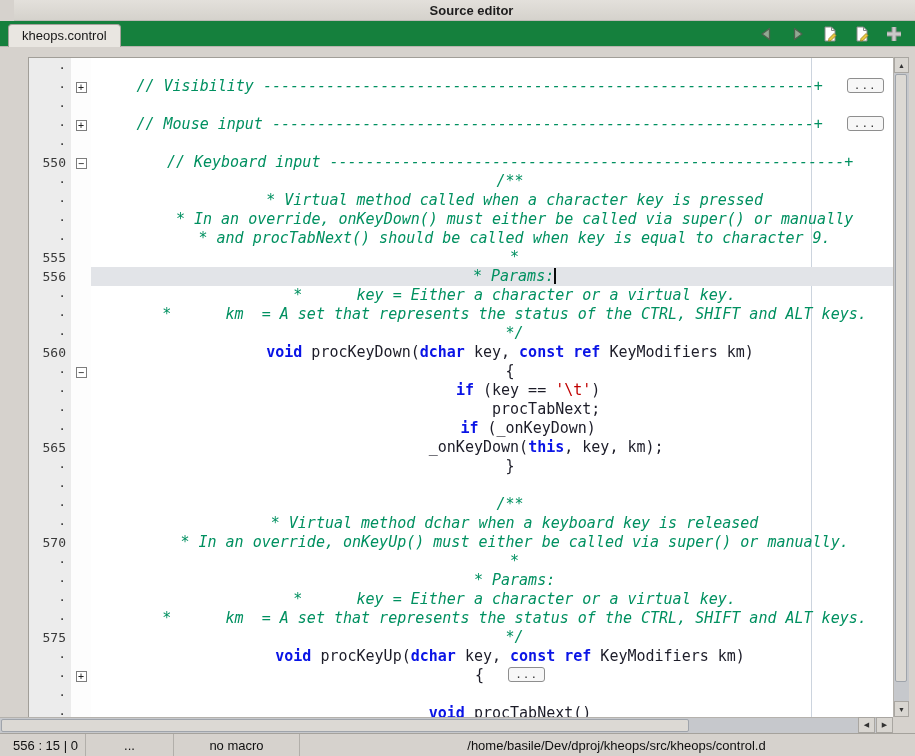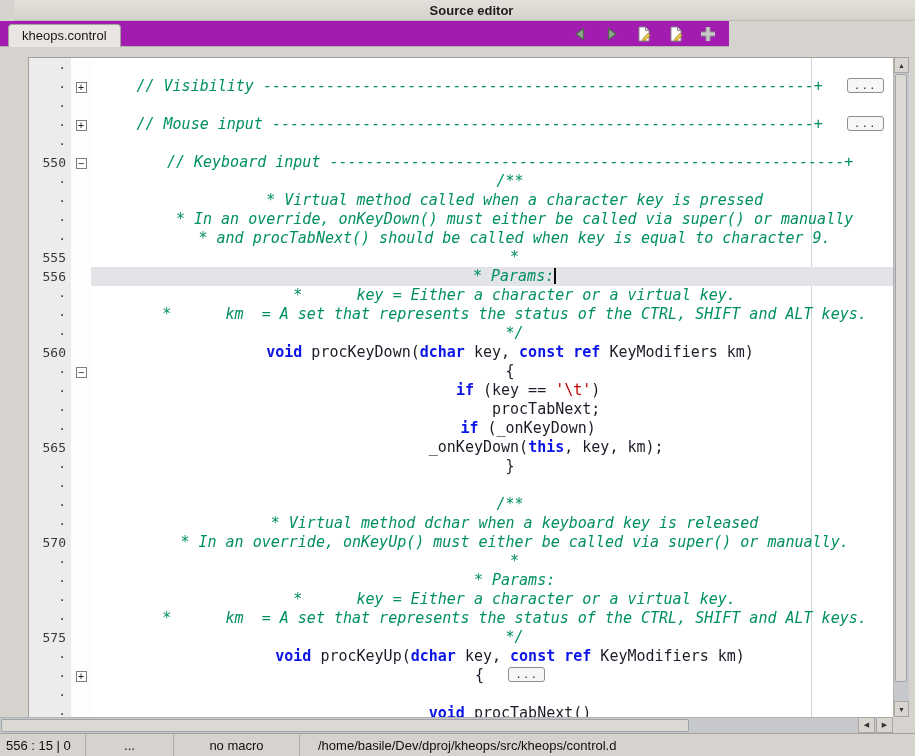--- a/index.html
+++ b/index.html
@@ -8,21 +8,21 @@
     background:#d6d2cd;
     font-family:"Liberation Sans",sans-serif;
   }
   
   .titlebar{position:absolute;left:14px;top:0;width:915px;height:20px;
     background:linear-gradient(#e3e0db,#d5d2cc);border-bottom:1px solid #bdbab5;
     display:flex;align-items:center;justify-content:center;}
   .title{font-size:13px;font-weight:700;color:#1d1d1d;}
   .closebtn{position:absolute;right:6px;top:1px;font-size:15px;font-weight:700;color:#b4261c;cursor:default;}
   
-  .tabbar{position:absolute;left:0;top:21px;width:729px;height:26px;background:#a21caf;
+  .tabbar{position:absolute;left:0;top:21px;width:915px;height:26px;background:#15803d;
     border-bottom:1px solid #b8b5af;box-sizing:border-box;}
   .tab{position:absolute;left:8px;top:3px;height:23px;background:#e9e6e1;
     border:1px solid #a5a29c;border-bottom:none;border-radius:4px 4px 0 0;
     padding:0 13px;font-size:13px;line-height:22px;color:#161616;box-sizing:border-box;}
   .tbicons{position:absolute;right:10px;top:2px;display:flex;gap:9px;}
   .tbtn{width:23px;height:22px;display:flex;align-items:center;justify-content:center;
     background:transparent;border:none;padding:0;}
   
   .strip-left{position:absolute;left:0;top:57px;width:28px;height:660px;background:#d6d2cd;}
   .strip-right{position:absolute;left:909px;top:57px;width:6px;height:660px;background:#d6d2cd;}
@@ -62,21 +62,21 @@
     border-top:1px solid #b5b2ad;box-sizing:border-box;}
   .hthumb{position:absolute;left:1px;top:1px;width:688px;height:13px;background:#dcd9d4;
     border:1px solid #9fa4ab;border-radius:2px;box-sizing:border-box;}
   .hleft{left:858px;top:-1px;width:17px;height:16px;}
   .hright{left:876px;top:-1px;width:17px;height:16px;}
   .corner{position:absolute;left:893px;top:717px;width:22px;height:16px;background:#d6d2cd;}
   
   .statusbar{position:absolute;left:0;top:733px;width:915px;height:23px;background:#d6d2cd;
     border-top:1px solid #a5a29c;box-sizing:border-box;display:flex;align-items:center;
     font-size:13px;color:#101010;}
-  .spanel{height:100%;display:flex;align-items:center;border-right:1px solid #b2afaa;box-sizing:border-box;}
+  .spanel{height:100%;display:flex;align-items:center;border-right:1px solid #b2afaa;box-sizing:border-box;justify-content:center;}
   .sp1{width:86px;padding-left:6px;}
   .sp2{width:88px;justify-content:center;}
   .sp3{width:126px;justify-content:center;}
   .sp4{flex:1;padding-left:18px;border-right:none;}
 </style>
 </head>
 <body>
 
 <div class="titlebar">
   <span class="title">Source editor</span>

